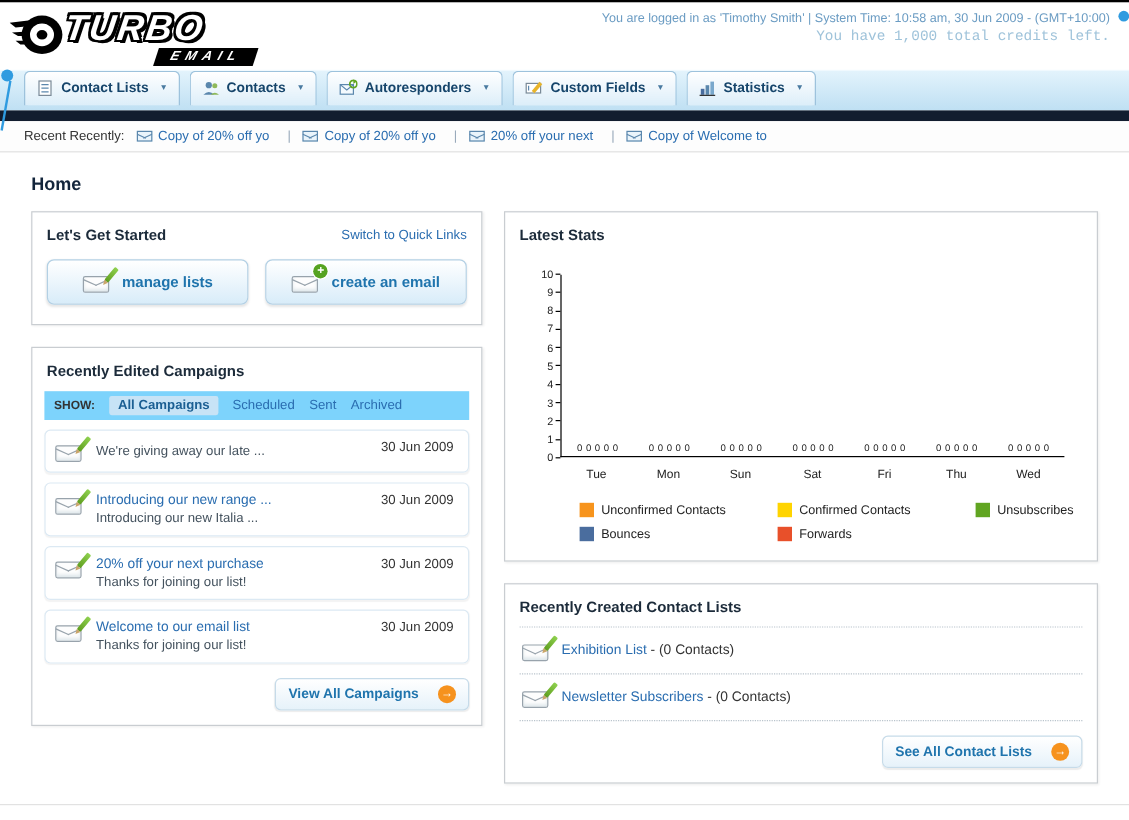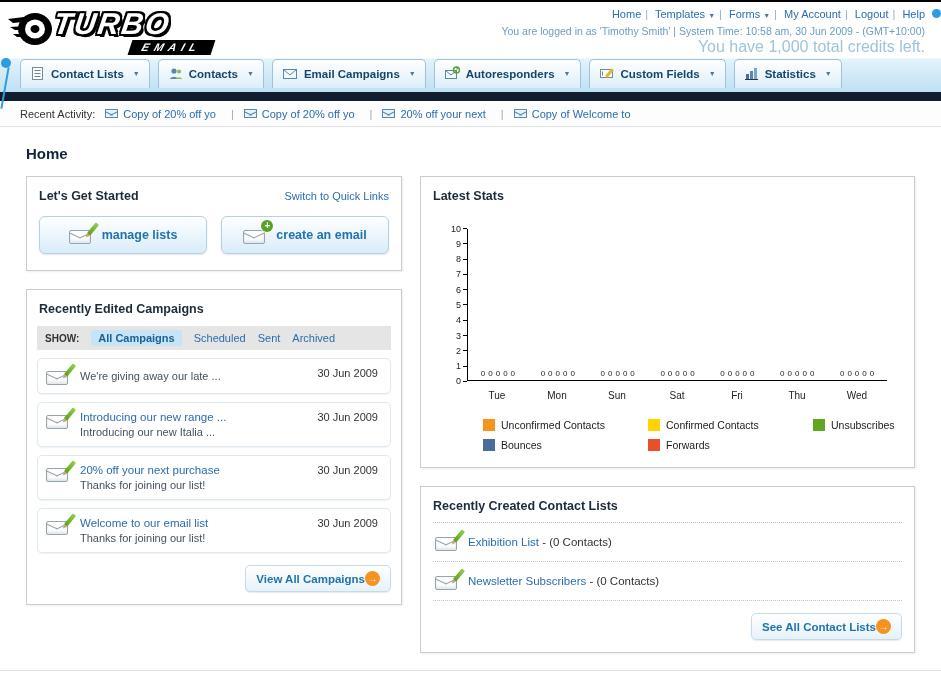--- a/index.html
+++ b/index.html
@@ -27,21 +27,21 @@
     position:absolute; left:122px; top:35px; background:#000; color:#fff;
     font-size:11px; font-weight:bold; font-style:italic; letter-spacing:5px;
     padding:1px 12px 2px; transform:skewX(-18deg);
   }
   .header-right { position:absolute; right:16px; top:5px; text-align:right; line-height:15px; }
   .top-links { font-size:11px; }
   .top-links a { color:#2a6db0; }
   .top-links .sep { color:#8fb3cf; padding:0 4px; }
   .caret::after { content:"▼"; font-size:7px; color:#4a7aa0; margin-left:3px; }
   .login-line { color:#6b9cc3; font-size:10.5px; margin-top:1px; }
-  .credits-line { color:#9fc3da; font-size:16px; }
+  .credits-line { color:#9fc3da; font-size:12px;font-family:Liberation Mono, monospace; }
 
   .deco-dot-right { position:absolute; right:0px; top:7px; width:9px; height:9px; border-radius:50%; background:#2f9be0; }
   .deco-dot-left { position:absolute; left:1px; top:56px; width:10px; height:10px; border-radius:50%; background:#2f9be0; z-index:5; }
   .deco-line-left { position:absolute; left:4px; top:65px; width:2px; height:42px; background:#2f9be0; transform:rotate(10deg); z-index:5; }
 
   
   .tabs-band {
     height:34px; background:linear-gradient(#e3f3fc,#bfe0f3);
     display:flex; align-items:flex-start; padding-left:20px; gap:8px;
     border-top:1px solid #eef8fe;
@@ -100,35 +100,35 @@
   .ep-env::before { left:-1px; transform:rotate(24deg); }
   .ep-env::after { right:-1px; transform:rotate(-24deg); }
   .ep-pen { position:absolute; right:-2px; top:-4px; width:4px; height:14px; background:linear-gradient(#8fd14f,#5f9e1f); transform:rotate(40deg); border-radius:1px; }
   .ep-pen::after { content:""; position:absolute; bottom:-4px; left:0; border-left:2px solid transparent; border-right:2px solid transparent; border-top:4px solid #caa56a; }
   .plus-badge { position:absolute; right:-6px; top:-6px; width:12px; height:12px; border-radius:50%; background:#56a321; box-shadow:0 0 0 1px #fff; }
   .plus-badge::before { content:"+"; color:#fff; font-size:10px; font-weight:bold; line-height:12px; display:block; text-align:center; }
 
   
   .camp-panel { margin-bottom:18px; padding:0 0 12px; }
   .camp-panel .panel-title { padding:12px 12px 10px; }
-  .filter-bar { margin:0 10px 8px; background:#e5e5e5; padding:4px 8px; display:flex; align-items:center; gap:12px; }
+  .filter-bar { margin:0 10px 8px; background:#7dd3fc; padding:4px 8px; display:flex; align-items:center; gap:12px; }
   .show-label { font-size:10px; font-weight:bold; color:#333; }
   .filter-link { color:#2a6db0; font-size:11px; }
   .filter-link.active { background:#c7e3f6; padding:2px 7px; border-radius:2px; font-weight:bold; color:#1b5f93; }
   .camp-item {
     display:flex; gap:10px; margin:0 10px 8px; padding:8px;
     border:1px solid #dce9f3; border-radius:5px; box-shadow:0 1px 1px rgba(0,0,0,.05);
   }
   .camp-body { flex:1; }
   .camp-link { font-size:11.5px; color:#2a6db0; display:block; }
   .camp-sub { color:#44525e; margin-top:3px; }
   .camp-date { color:#333; white-space:nowrap; padding-right:4px; }
   .camp-footer { display:flex; justify-content:flex-end; padding:4px 10px 0; }
   .pill-btn {
-    display:inline-flex; align-items:center; gap:0; padding:5px 10px;
+    display:inline-flex; align-items:center; gap:16px; padding:5px 10px;
     border:1px solid #c6dbe9; border-radius:5px;
     background:linear-gradient(#ffffff,#e6f2fa);
     font-weight:bold; color:#1f74ad; font-size:11.5px; cursor:pointer;
     box-shadow:0 1px 1px rgba(0,0,0,.08);
   }
   .arrow-circle { width:15px; height:15px; border-radius:50%; background:#f6921e; color:#fff; display:flex; align-items:center; justify-content:center; font-size:10px; font-weight:bold; flex:none; }
 
   
   .stats-panel { padding:12px; margin-bottom:18px; }
   .stats-panel .panel-title { margin-bottom:10px; }
@@ -170,28 +170,20 @@
       <path d="M5 27 L15 27 L15 30 L9 30 Z" fill="#000"></path>
       <ellipse cx="27" cy="22" rx="17" ry="16" fill="#000"></ellipse>
       <ellipse cx="27" cy="22" rx="10" ry="9.5" fill="#fff"></ellipse>
       <ellipse cx="27" cy="22" rx="4.5" ry="4" fill="#000"></ellipse>
     </svg>
     <div class="logo-turbo">TURBO</div>
     <div class="logo-email">EMAIL</div>
   </div>
 
   <div class="header-right">
-    <div class="top-links">
-      <a>Home</a><span class="sep">|</span>
-      <a class="caret">Templates</a><span class="sep">|</span>
-      <a class="caret">Forms</a><span class="sep">|</span>
-      <a>My Account</a><span class="sep">|</span>
-      <a>Logout</a><span class="sep">|</span>
-      <a>Help</a>
-    </div>
     <div class="login-line">You are logged in as 'Timothy Smith' | System Time: 10:58 am, 30 Jun 2009 - (GMT+10:00)</div>
     <div class="credits-line">You have 1,000 total credits left.</div>
   </div>
   <div class="deco-dot-right"></div>
 </div>
 
 <div class="deco-dot-left"></div>
 <div class="deco-line-left"></div>
 
 <div class="tabs-band">
@@ -208,27 +200,20 @@
     <svg width="15" height="15">
         <circle cx="6" cy="5" r="2.6" fill="#5b87ad"></circle>
         <path d="M1.5 13 Q6 8.5 10.5 13 Z" fill="#5b87ad"></path>
         <circle cx="11" cy="5.5" r="2.1" fill="#8fb95a"></circle>
         <path d="M7.5 13 Q11 9.5 14.5 13 Z" fill="#8fb95a"></path>
       </svg>
     <span>Contacts</span>
   </div>
   <div class="tab caret">
     <svg width="16" height="15">
-        <rect x="1.5" y="3.5" width="13" height="9" fill="#f4fafe" stroke="#5b87ad"></rect>
-        <path d="M1.5 3.5 L8 9 L14.5 3.5" fill="none" stroke="#5b87ad"></path>
-      </svg>
-    <span>Email Campaigns</span>
-  </div>
-  <div class="tab caret">
-    <svg width="16" height="15">
         <rect x="1.5" y="4.5" width="11" height="8" fill="#f4fafe" stroke="#5b87ad"></rect>
         <path d="M1.5 4.5 L7 9 L12.5 4.5" fill="none" stroke="#5b87ad"></path>
         <circle cx="12.5" cy="4" r="3" fill="none" stroke="#61a521" stroke-width="1.5"></circle>
         <path d="M12.5 0 L15 2 L12.5 4 Z" fill="#61a521"></path>
       </svg>
     <span>Autoresponders</span>
   </div>
   <div class="tab caret">
     <svg width="16" height="15">
         <rect x="1.5" y="3.5" width="12" height="8" fill="#fff" stroke="#7a8a98"></rect>
@@ -243,21 +228,21 @@
         <rect x="6" y="5" width="3" height="8" fill="#5b87ad"></rect>
         <rect x="10" y="2" width="3" height="11" fill="#7aa8cc"></rect>
         <line x1="1" y1="13.5" x2="14" y2="13.5" stroke="#333"></line>
       </svg>
     <span>Statistics</span>
   </div>
 </div>
 <div class="dark-bar"></div>
 
 <div class="activity-bar">
-  <span class="activity-label">Recent Activity:</span>
+  <span class="activity-label">Recent Recently:</span>
   <span class="activity-item">
     <span class="mail-icon"></span>
     <a>Copy of 20% off yo</a>
   </span>
   <span class="activity-item">
     <span class="mail-icon"></span>
     <a>Copy of 20% off yo</a>
   </span>
   <span class="activity-item">
     <span class="mail-icon"></span>

